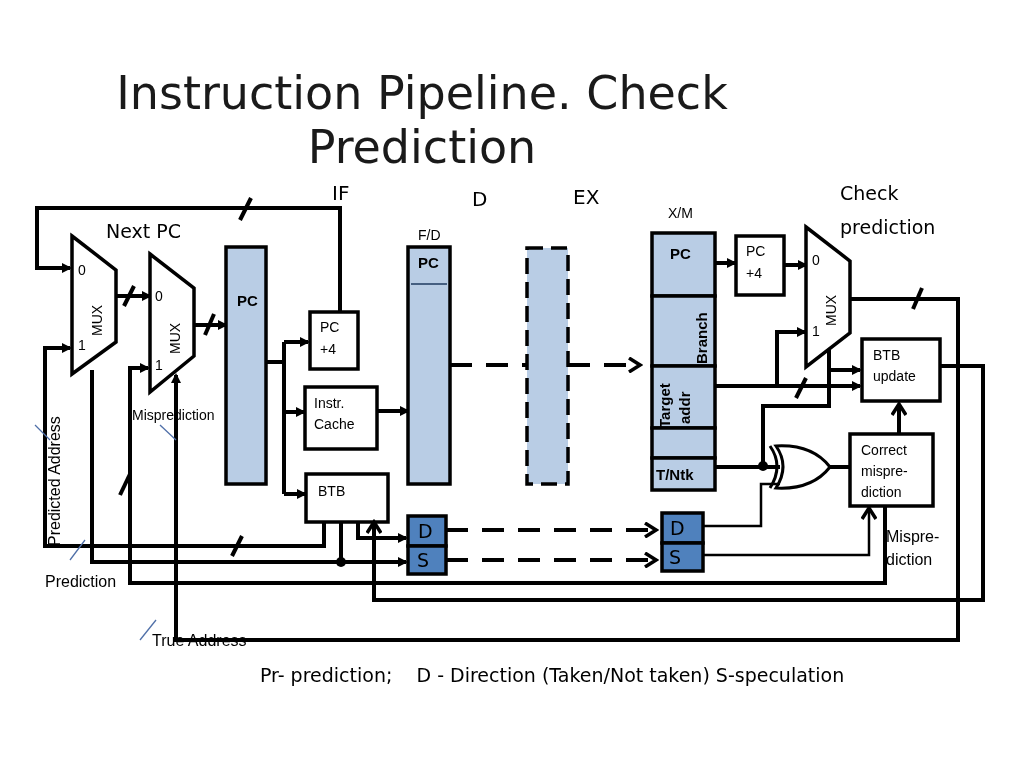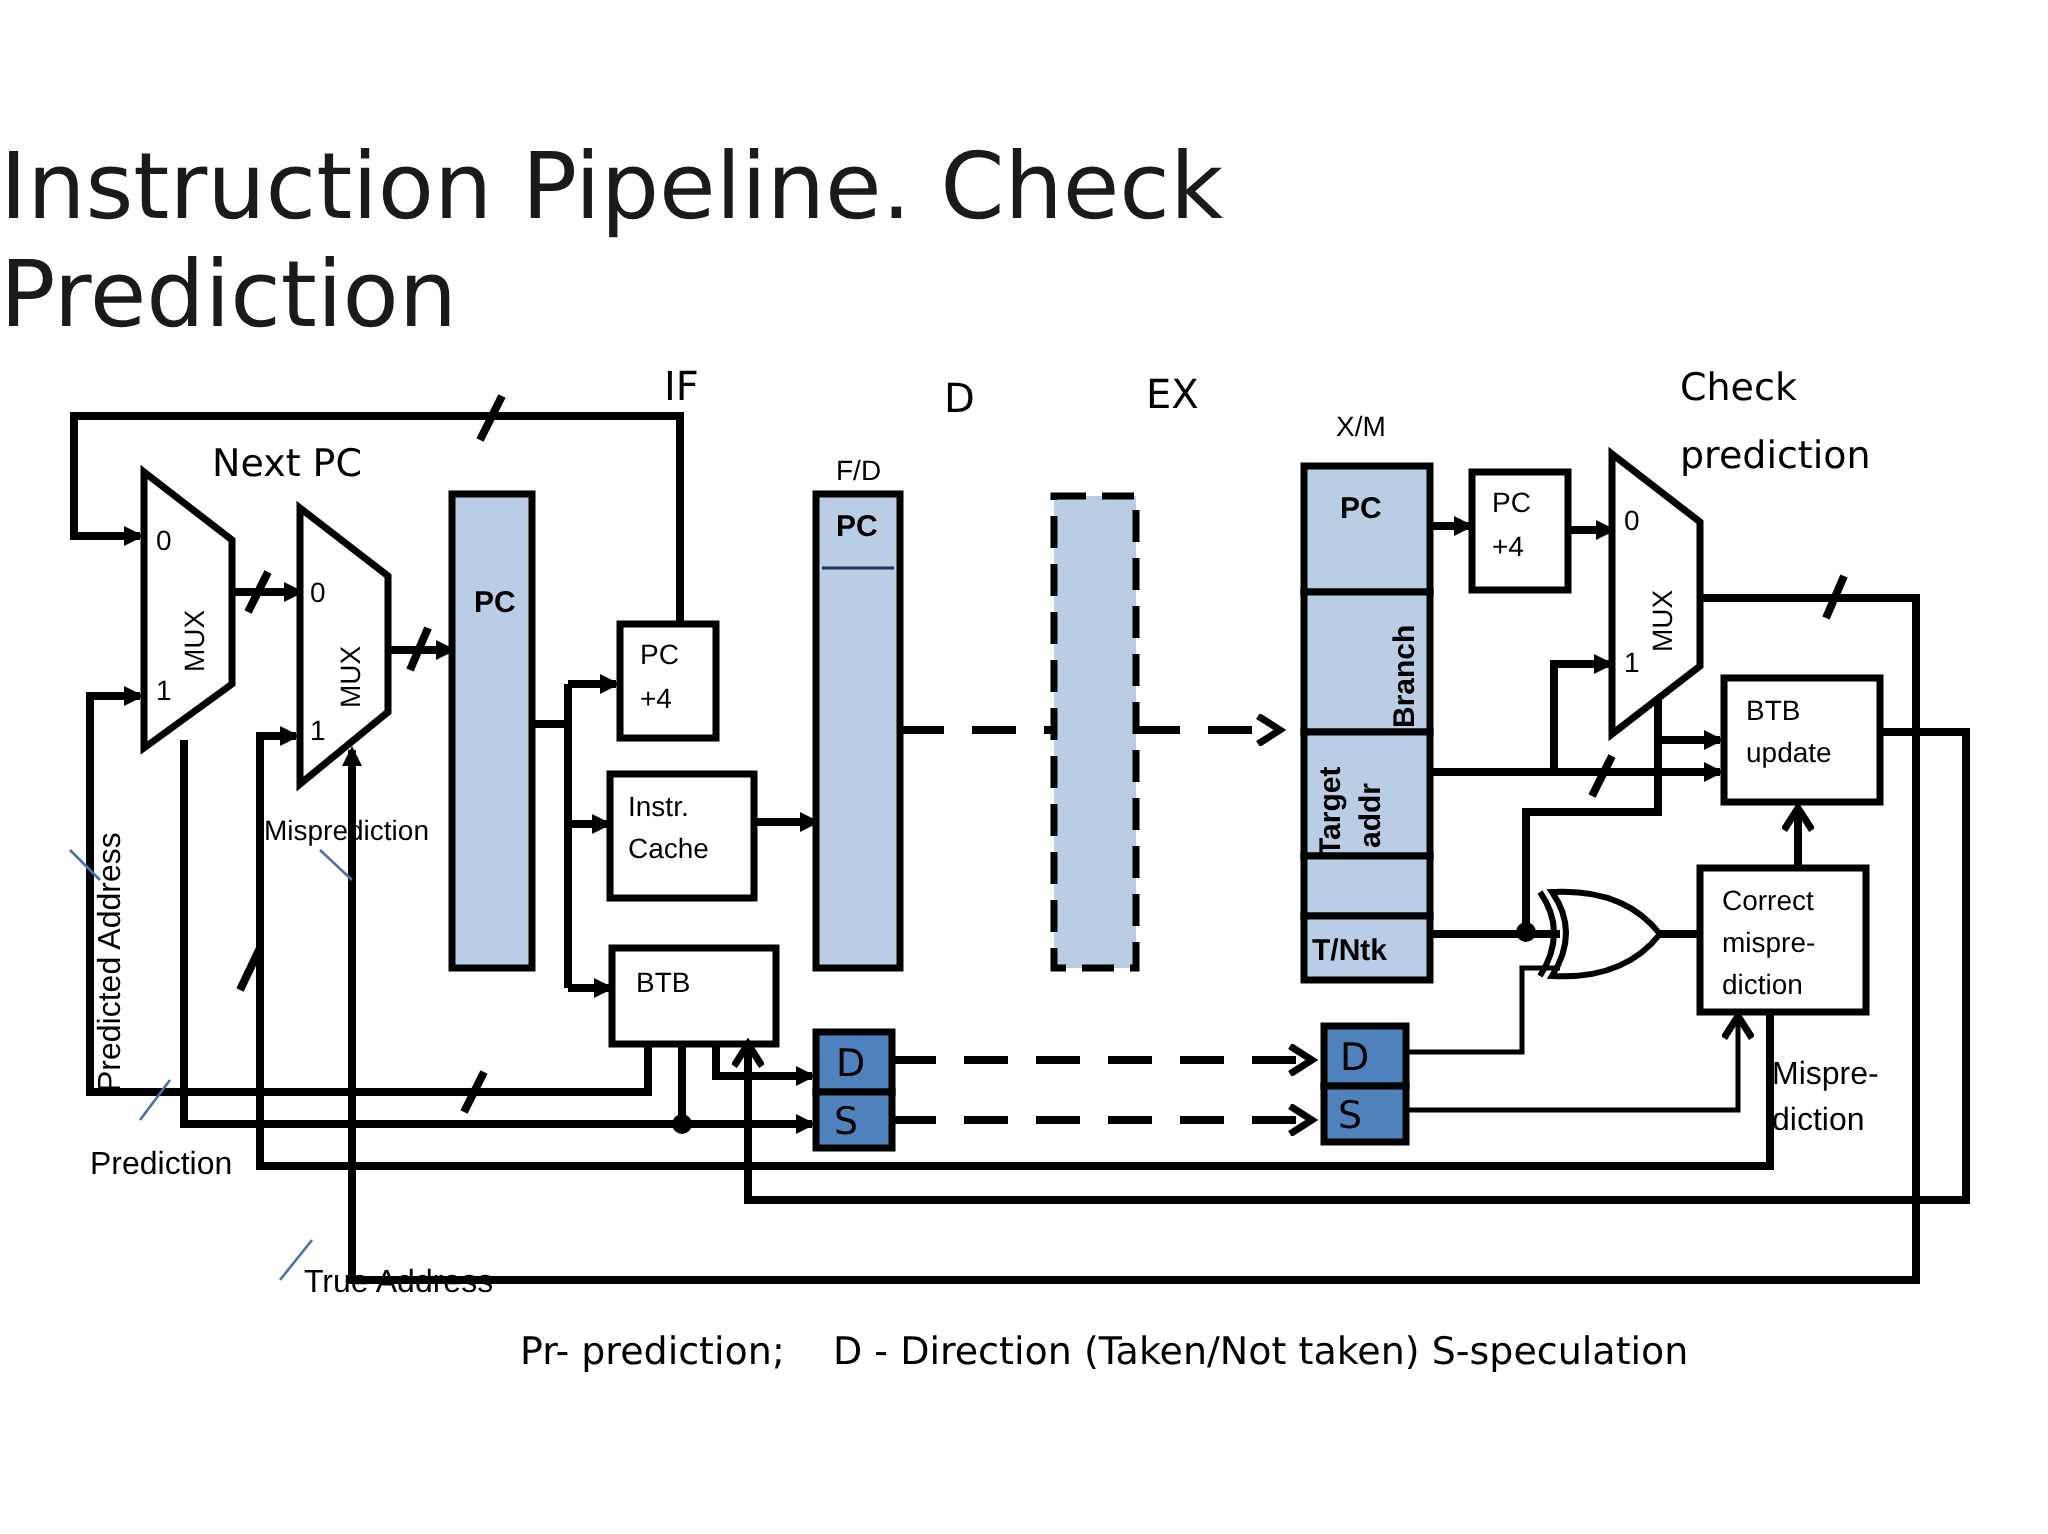--- a/index.html
+++ b/index.html
@@ -1,17 +1,17 @@
 <!DOCTYPE html>
 <html><head>
 <meta charset="utf-8">
 <style>
   html,body{margin:0;padding:0;background:#fff;}
   body{width:1024px;height:767px;position:relative;overflow:hidden;font-family:"Liberation Sans",sans-serif;}
-  #title{position:absolute;left:0;width:844px;top:66px;text-align:left;font-family:"DejaVu Sans",sans-serif;font-size:46px;color:#1a1a1a;letter-spacing:0px;}
+  #title{position:absolute;left:0;width:844px;top:66px;text-align:center;font-family:"DejaVu Sans",sans-serif;font-size:46px;color:#1a1a1a;letter-spacing:0px;}
   svg{position:absolute;left:0;top:0;}
   .w{stroke:#000;stroke-width:4;fill:none;}
   .wt{stroke:#000;stroke-width:2.5;fill:none;}
   .dash{stroke:#000;stroke-width:4;fill:none;stroke-dasharray:22 14;}
   .box{stroke:#000;stroke-width:3.5;fill:#fff;}
   .reg{stroke:#000;stroke-width:3.5;fill:#b9cde5;}
   .dreg{stroke:#000;stroke-width:3.5;fill:#4f81bd;}
   .tick{stroke:#000;stroke-width:4;}
   .btick{stroke:#4f6fa8;stroke-width:1.3;}
   .lbl{font-family:"Liberation Sans",sans-serif;font-size:16px;fill:#000;}

